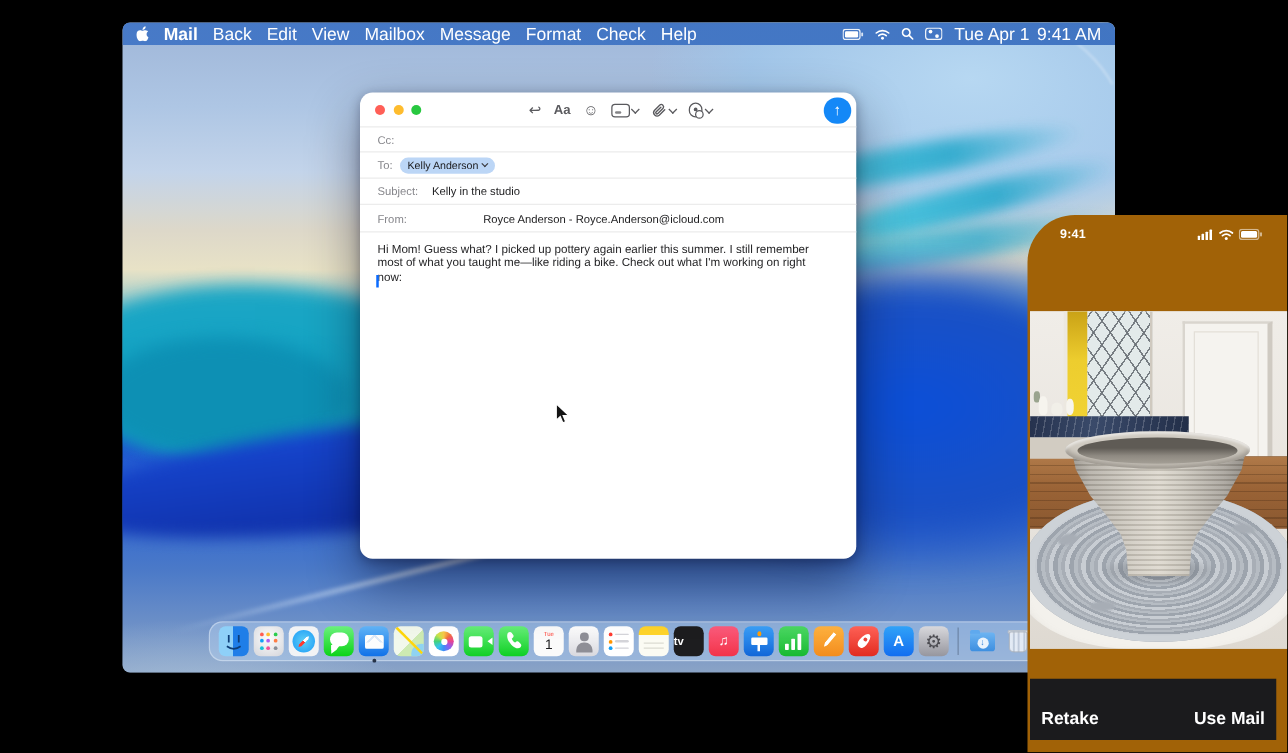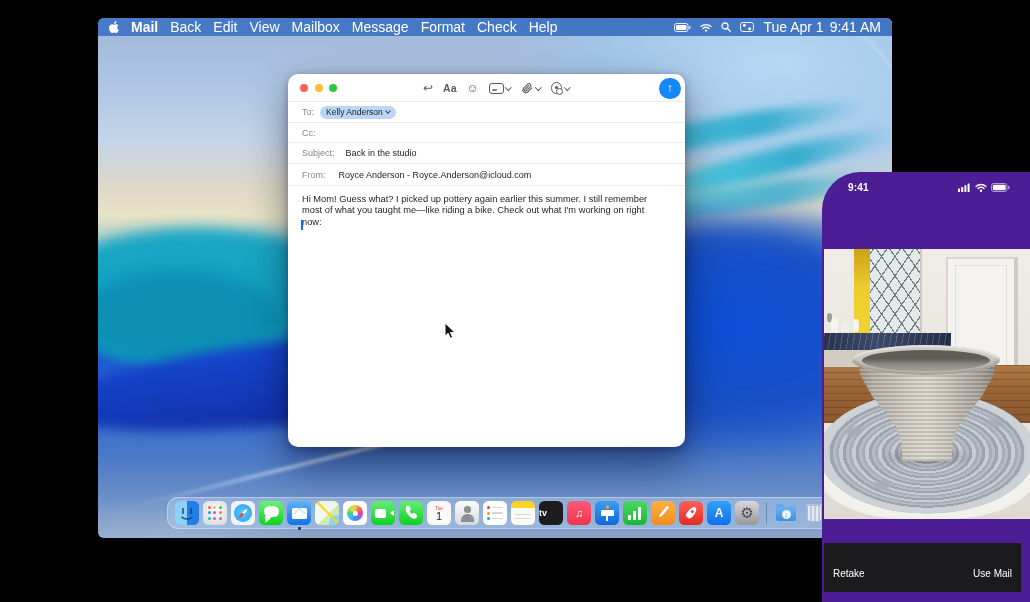--- a/index.html
+++ b/index.html
@@ -121,21 +121,21 @@
   .cam-ic{width:11.5px;height:11.5px;border:1.2px solid #5a5a5e;border-radius:50%;position:relative;}
   .cam-ic:before{content:"";position:absolute;left:3.2px;top:3.2px;width:3px;height:3px;border-radius:50%;background:#5a5a5e;}
   .cam-ic:after{content:"";position:absolute;right:-2px;bottom:-2px;width:5px;height:5px;border-radius:50%;background:#fff;border:1px solid #5a5a5e;}
   #send-btn{position:absolute;left:371px;top:3.5px;width:21.5px;height:21.5px;border-radius:50%;color:#fff;
     display:flex;align-items:center;justify-content:center;font-size:12px;font-weight:bold;}
   .frow{display:flex;align-items:center;padding:0 0 0 14px;border-bottom:1px solid #ececec;font-size:9px;color:#86868b;}
   .frow .val{color:#1d1d1f;}
   #row-to{height:21px;}
   #row-cc{height:20px;}
   #row-subject{height:21px;}
-  #row-from{height:22px;}
+  #row-from{height:22px;gap:48px;}
   .token{margin-left:6px;display:inline-flex;align-items:center;gap:3px;background:#bcd6f6;border-radius:7px;height:13px;padding:0 6px;
     font-size:8.5px;color:#1a1a1c;}
   .token .chev{border-color:#3c3c40;width:3.8px;height:3.8px;margin-top:-1.5px;}
   #row-subject .val{margin-left:11px;}
   #row-from .val{margin-left:13px;}
   #mw-body{position:relative;padding:8px 14px;font-size:9.3px;line-height:11.4px;color:#1f1f21;width:376px;}
   #caret{position:absolute;left:13px;top:146px;width:1.5px;height:10px;}
 
   
   #popover{position:absolute;left:171px;top:218px;width:69px;height:71px;background:rgba(246,247,249,.96);border-radius:8px;z-index:8;
@@ -143,27 +143,27 @@
   #pop-arrow{position:absolute;left:29px;top:-4px;width:9px;height:9px;background:rgba(246,247,249,.96);transform:rotate(45deg);border-radius:2px 0 0 0;}
   .pop-phone{width:15px;height:23px;margin:7px auto 3px;border:1.5px solid #a2a2a8;border-radius:4px;background:#ebebee;}
   .pop-txt{font-size:6.3px;line-height:7.6px;color:#3c3c3e;text-align:center;}
   .pop-div{margin-top:4px;border-top:1px solid rgba(0,0,0,.13);}
   .pop-cancel{display:block;width:100%;text-align:center;font-size:7.6px;font-weight:500;color:#1f1f21;padding-top:4px;background:none;border:none;}
 
   
   #cursor{position:absolute;left:346px;top:304px;z-index:9;}
 
   
-  #iphone{position:absolute;left:822px;top:172px;width:208px;height:430px;background:#4c1d95;border-radius:38px 0 0 0;z-index:6;overflow:hidden;}
+  #iphone{position:absolute;left:822px;top:172px;width:208px;height:430px;background:#a16207;border-radius:38px 0 0 0;z-index:6;overflow:hidden;}
   #ip-status{position:absolute;left:26px;right:20px;top:8px;height:14px;display:flex;align-items:center;color:#fff;}
   #ip-time{font-size:10px;font-weight:bold;letter-spacing:.2px;}
   #ip-sicons{margin-left:auto;display:flex;align-items:center;gap:4px;}
   #ip-preview{position:absolute;left:2px;top:77px;width:206px;height:270px;overflow:hidden;background:#e9e5df;}
   #ip-actions{position:absolute;left:2px;top:371px;width:197px;height:49px;background:#1b1b1d;display:flex;justify-content:space-between;padding:12px 9px 0;}
-  .ip-act{font-size:10px;color:#fff;background:none;border:none;padding:0;line-height:10px;}
+  .ip-act{font-size:14px;color:#fff;background:none;border:none;padding:0;line-height:10px;font-weight:bold;}
 
   
   .sc{position:absolute;}
   .sc-wall{inset:0;background:linear-gradient(180deg,#f0ede8 0%,#e7e3dd 60%,#ded9d1 100%);}
   .sc-winframe{left:27px;top:0;width:3px;height:96px;background:#ece8e0;}
   .sc-winyellow{left:30px;top:0;width:16px;height:98px;background:linear-gradient(180deg,#caa216,#edcd2e 40%,#f2d435);}
   .sc-lattice{left:46px;top:0;width:52px;height:88px;background-color:#e3eaea;border-right:2px solid #cfc9bf;
     background-image:repeating-linear-gradient(55deg,rgba(108,114,120,.9) 0 1.2px,transparent 1.2px 11px),
                      repeating-linear-gradient(-55deg,rgba(108,114,120,.9) 0 1.2px,transparent 1.2px 11px);}
   .sc-door{left:122px;top:8px;width:72px;height:122px;background:#f5f3ef;border:2px solid #d9d5ce;border-right:4px solid #cfcac2;}
@@ -282,33 +282,33 @@
             </span>
           <span class="tbtn">
               <span class="cam-ic"></span>
               <span class="chev"></span>
             </span>
         </span>
         <span id="send-btn" style="background:#1488f7;">
             <span>↑</span>
           </span>
       </div>
+      <div class="frow" id="row-cc">
+        <span>Cc:</span>
+      </div>
       <div class="frow" id="row-to">
         <span>To:</span>
         <span class="token">
             <span>Kelly Anderson</span>
             <span class="chev"></span>
           </span>
       </div>
-      <div class="frow" id="row-cc">
-        <span>Cc:</span>
-      </div>
       <div class="frow" id="row-subject">
         <span>Subject:</span>
-        <span class="val">Back in the studio</span>
+        <span class="val">Kelly in the studio</span>
       </div>
       <div class="frow" id="row-from">
         <span>From:</span>
         <span class="val">Royce Anderson - Royce.Anderson@icloud.com</span>
       </div>
       <div id="mw-body">
         <span>Hi Mom! Guess what? I picked up pottery again earlier this summer. I still remember most of what you taught me—like riding a bike. Check out what I'm working on right now:</span>
       </div>
       <div id="caret" style="background:#0a6bff;"></div>
     </div>

